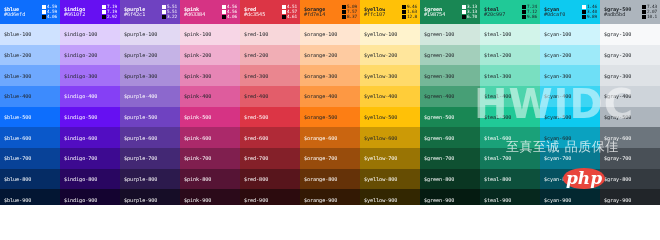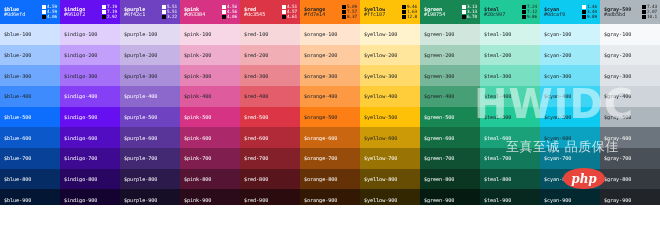--- a/index.html
+++ b/index.html
@@ -143,21 +143,21 @@
     border-radius: 50%;
     background: #e8453c;
     display: flex;
     align-items: center;
     justify-content: center;
   }
   #wm-php .php-text {
     font-family: "DejaVu Serif", "Liberation Serif", serif;
     font-style: italic;
     font-weight: bold;
-    font-size: 12px;
+    font-size: 17px;
     color: #ffffff;
     line-height: 1;
     text-align: center;
   }
 </style>
 </head>
 <body>
 
 <div id="palette">
     <div class="swatch-col">

